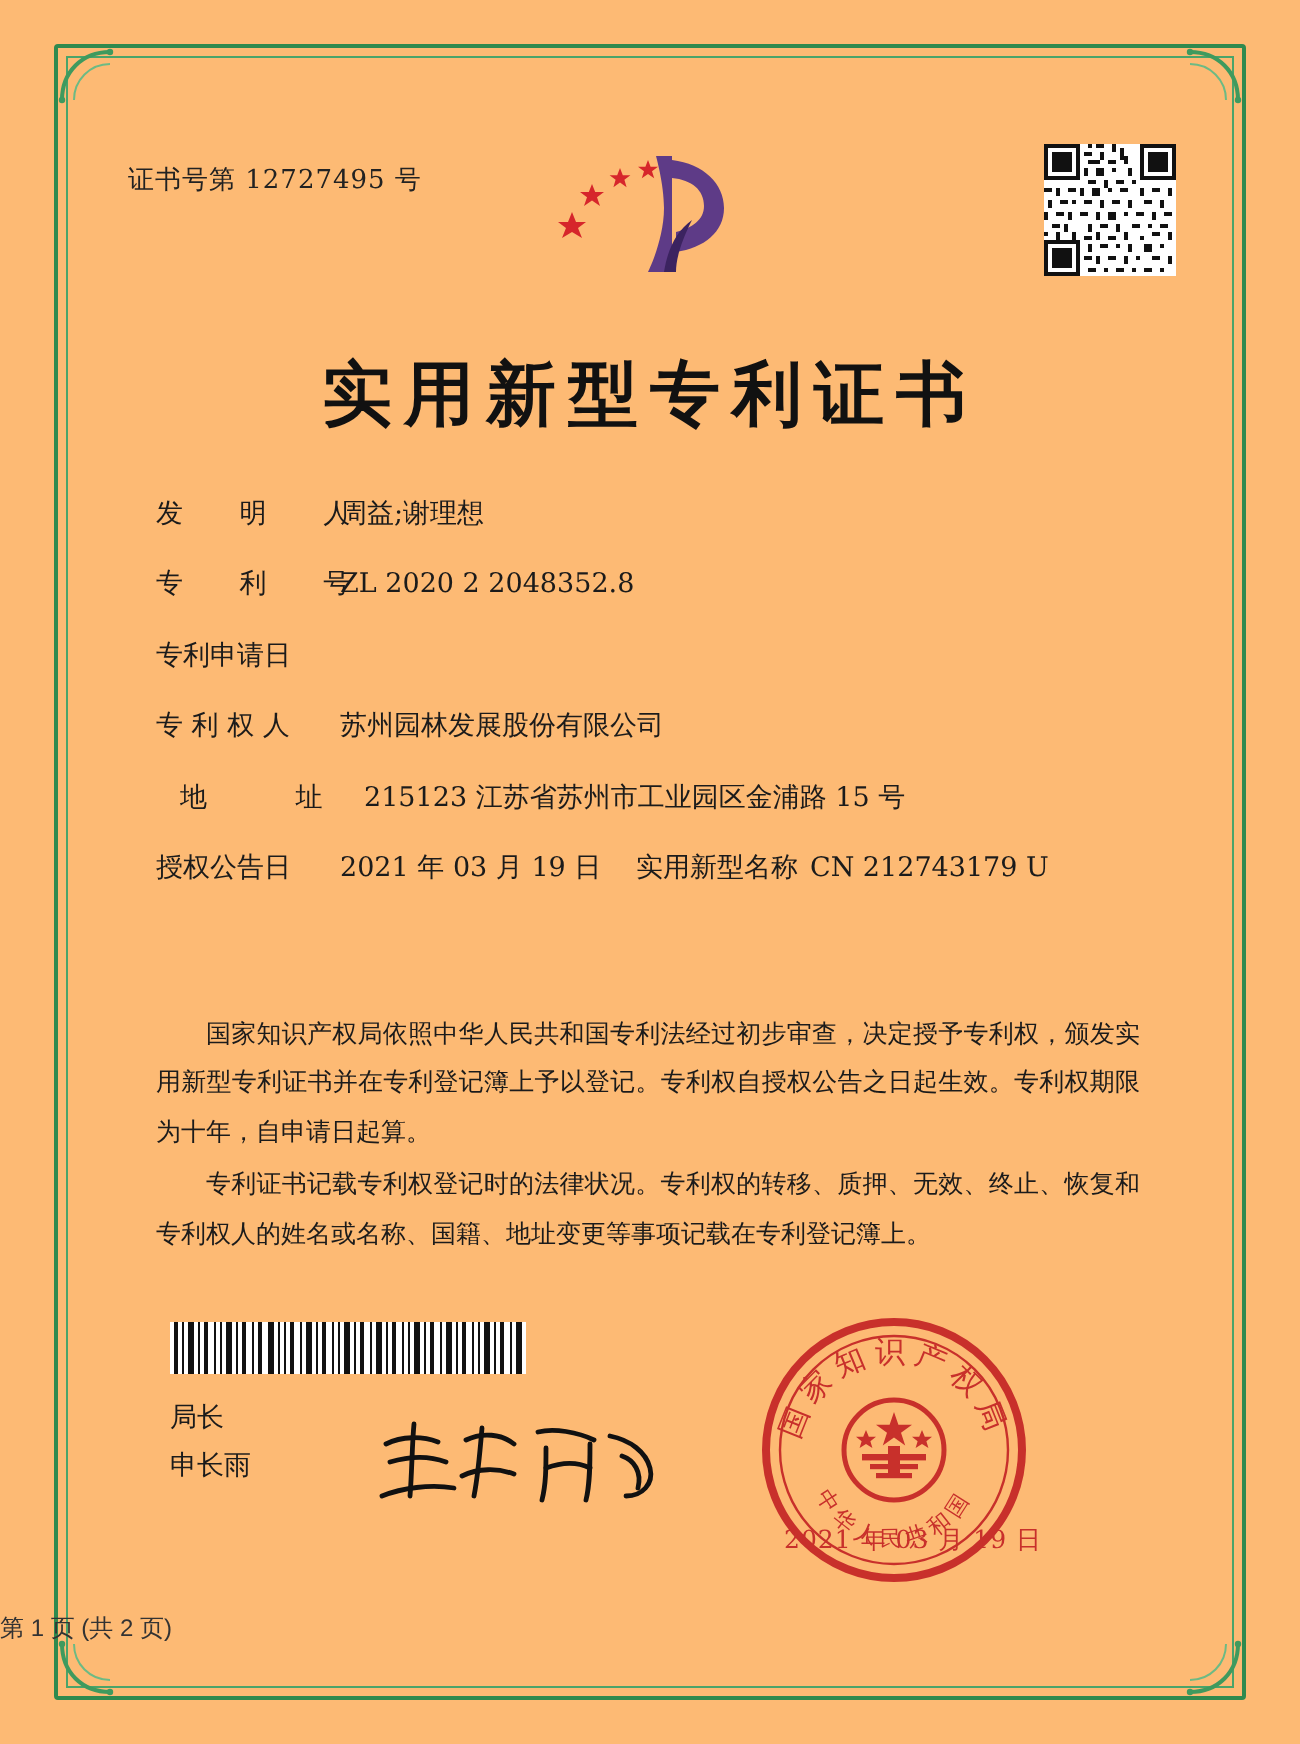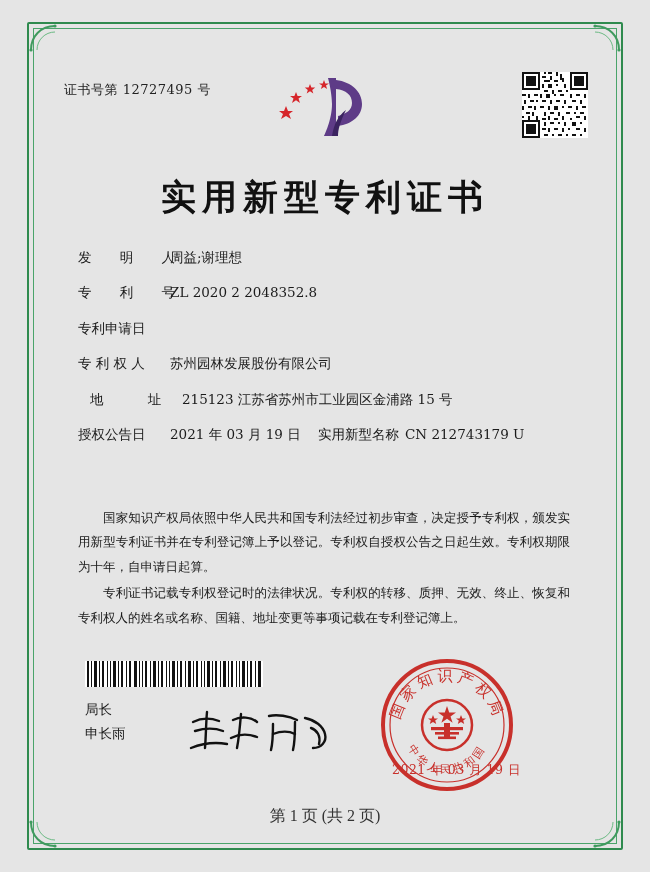--- a/index.html
+++ b/index.html
@@ -14,21 +14,21 @@
     color: #1a1a1a;
     position: relative;
     overflow: hidden;
   }
 
   
   .page {
     position: absolute;
     left: 0; top: 0;
     width: 650px; height: 872px;
-    background: #e5e5e5;
+    background: #fdba74;
   }
   .border-outer {
     position: absolute;
     left: 27px; top: 22px;
     width: 596px; height: 828px;
     border: 2px solid #2f8a4e;
     border-radius: 2px;
     box-sizing: border-box;
   }
   .border-inner {
@@ -127,21 +127,21 @@
   
   .paras {
     position: absolute;
     left: 78px;
     top: 506px;
     width: 492px;
     font-size: 12.5px;
     line-height: 1.95;
     text-align: justify;
     color: #1b1b1b;
-    font-family: Liberation Serif, serif;
+    font-family: Liberation Mono, monospace;
   }
   .paras p {
     margin: 0 0 2px 0;
     text-indent: 25px;
   }
 
   
   .barcode {
     position: absolute;
     left: 85px; top: 661px;
@@ -176,24 +176,23 @@
     color: #c8302b;
     letter-spacing: 0.5px;
     font-family: "DejaVu Serif", "Liberation Serif", serif;
   }
 
   
   .footer {
     position: absolute;
     left: 0; right: 0;
     top: 806px;
-    text-align: center;
-    font-size: 16px;
+    font-size: 12px;
     color: #333;
-    font-family: Liberation Serif, serif;
+    font-family: Liberation Sans, sans-serif;
   }
 </style>
 </head>
 <body>
 
 <div class="page">
 
   <div class="border-outer"></div>
   <div class="border-inner"></div>
 

